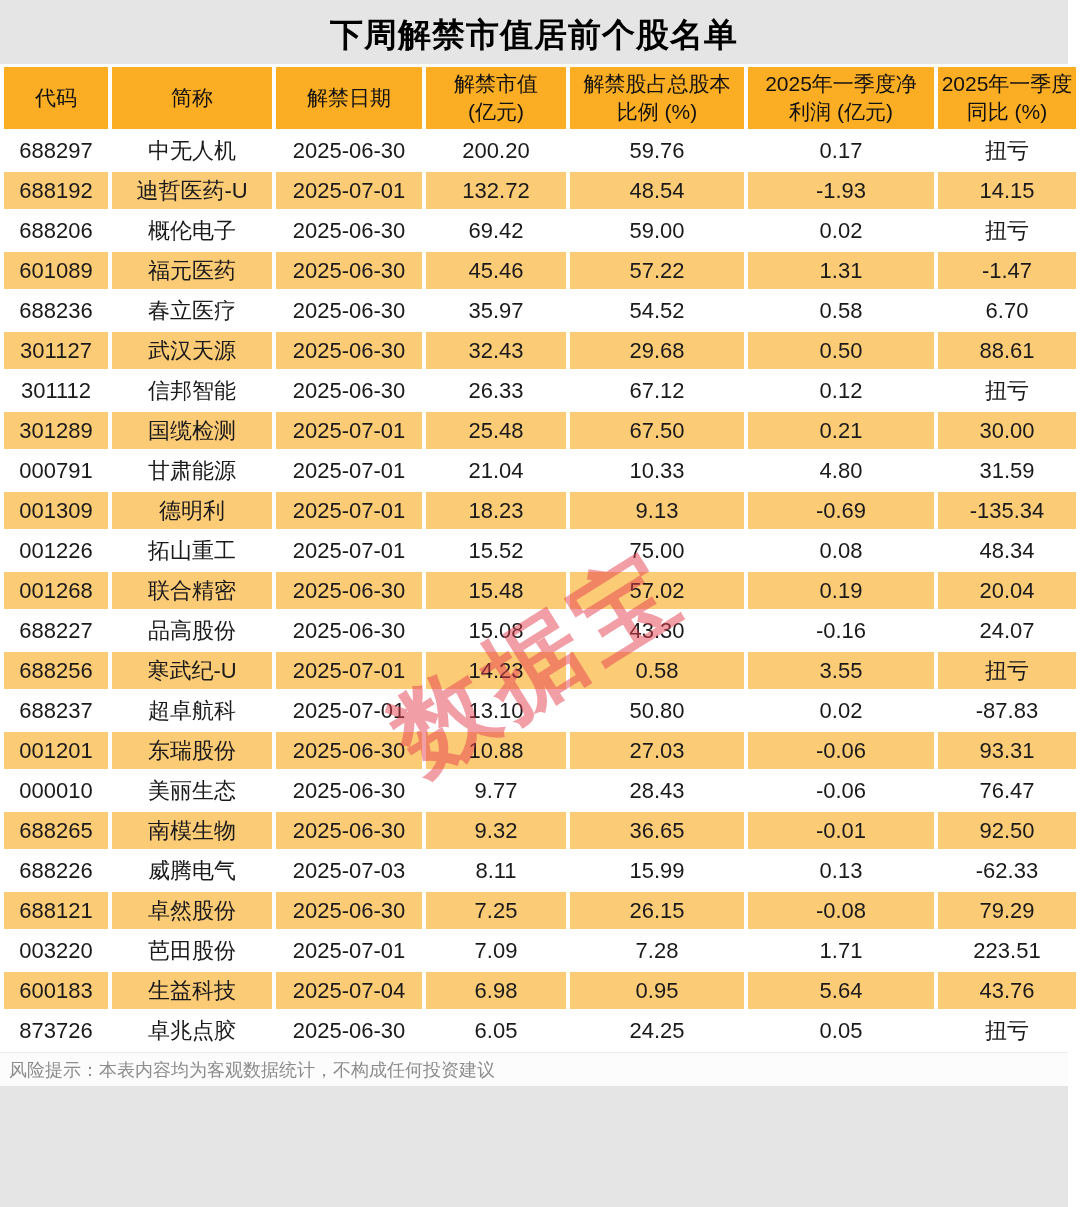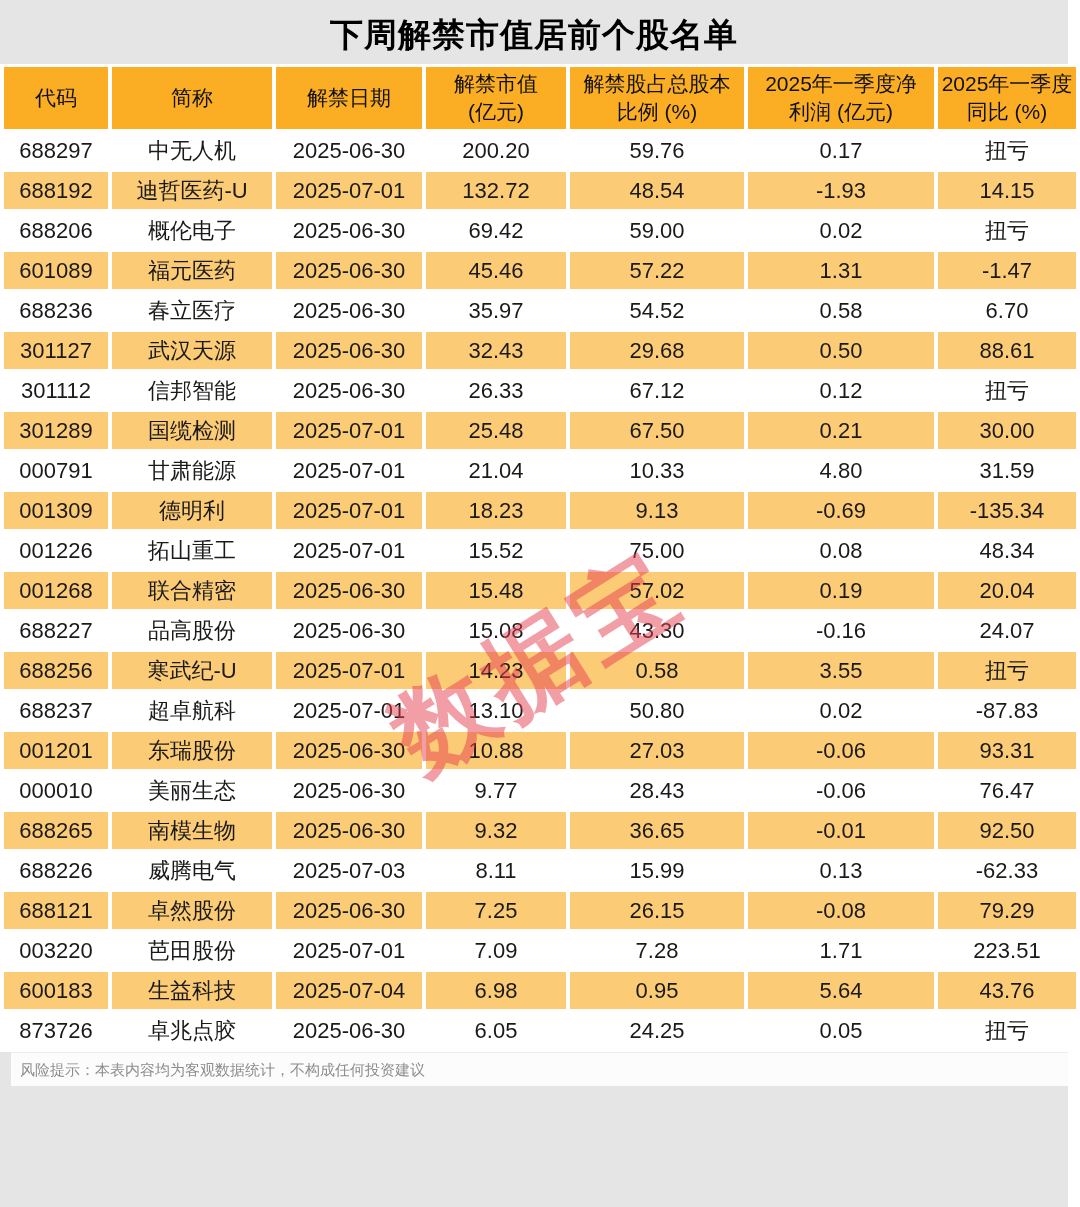--- a/index.html
+++ b/index.html
@@ -74,26 +74,25 @@
     transform-origin: center center;
     white-space: nowrap;
     pointer-events: none;
     line-height: 100px;
     text-align: center;
   }
   .footer {
     height: 34px;
     line-height: 34px;
     padding-left: 9px;
-    font-size: 15px;
+    font-size: 18px;
     color: #8C8C8C;
     background: #FCFCFC;
     border-top: 1px solid #ededed;
     box-sizing: border-box;
-    margin-left: 11px;
   }
 </style>
 </head>
 <body>
 
 <div class="page">
 
   <div class="title">下周解禁市值居前个股名单</div>
 
   <table class="unlock-table">

